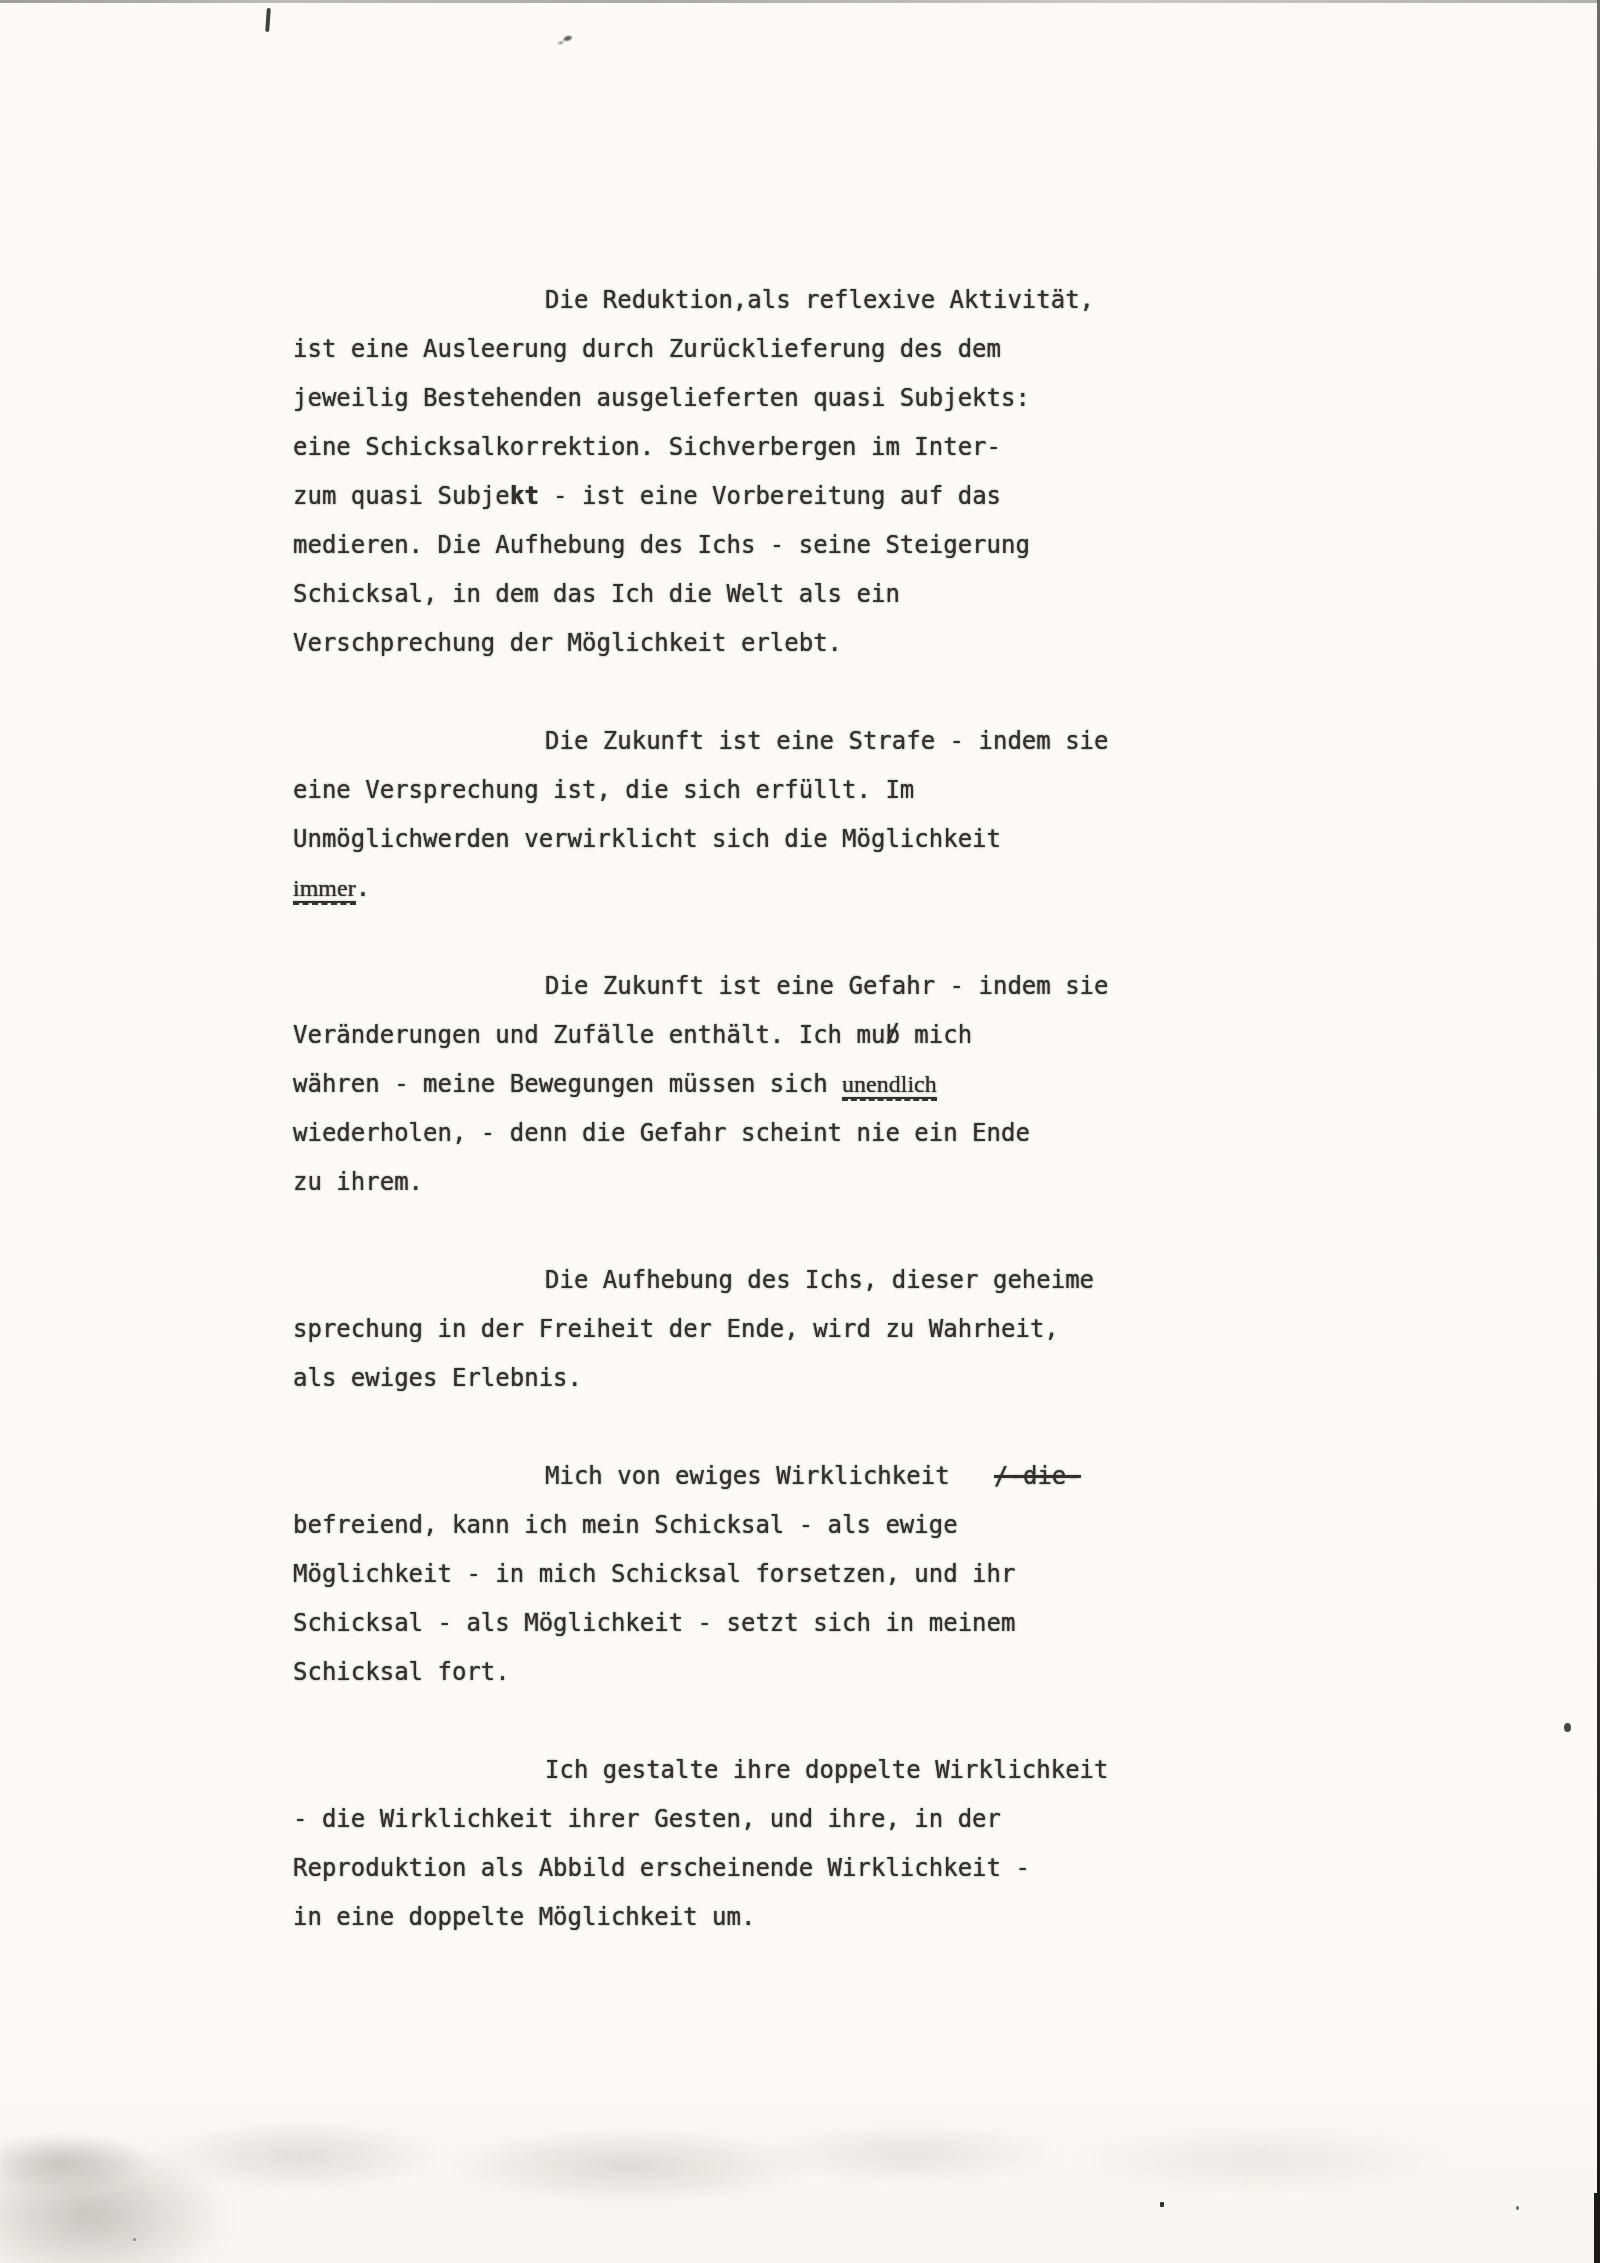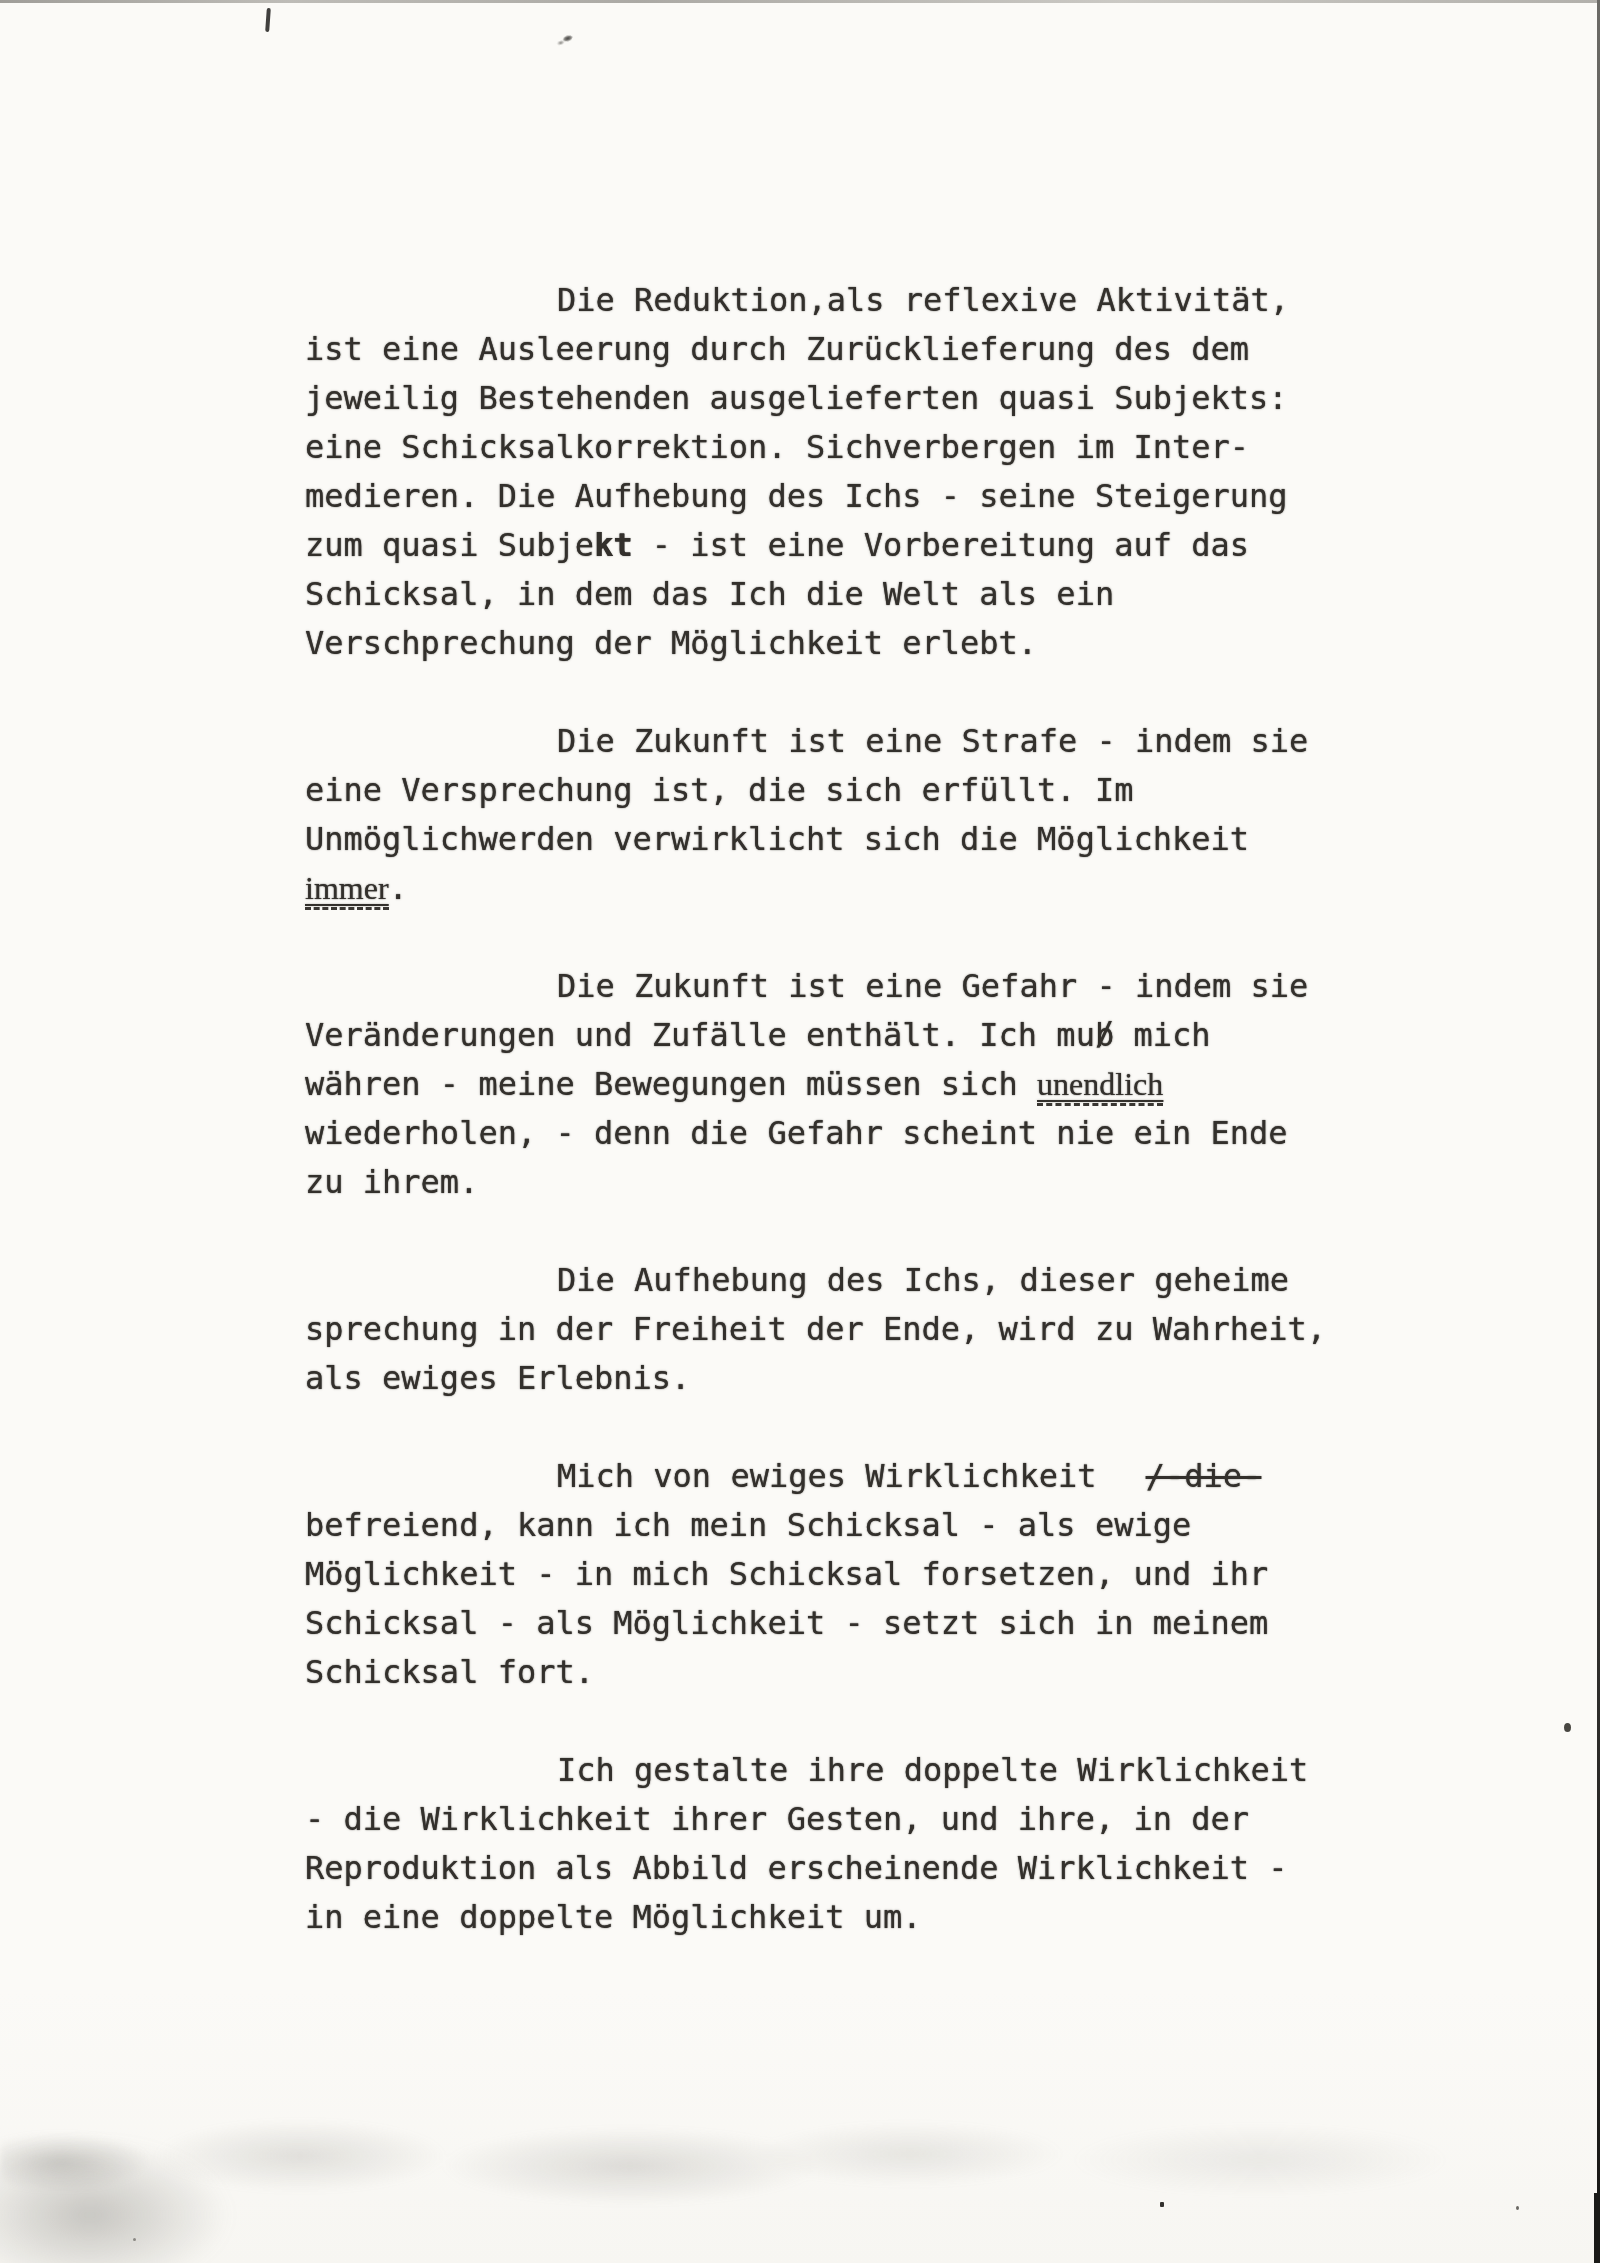--- a/index.html
+++ b/index.html
@@ -53,22 +53,22 @@
       radial-gradient(270px 52px at 1260px 46px, rgba(146,144,138,.14), transparent 70%);
     filter:blur(3px);
   }
   .corner-shade{
     position:absolute;left:-50px;top:2140px;width:280px;height:150px;
     background:radial-gradient(closest-side, rgba(118,116,110,.38), transparent);
     filter:blur(8px);
   }
   
   .typewriter{
-    position:absolute;left:305px;top:276px;width:1200px;
-    font-size:32px;line-height:49px;color:#33302c;
+    position:absolute;left:293px;top:276px;width:1200px;
+    font-size:24px;line-height:49px;color:#33302c;
     text-shadow:0 0 1px rgba(51,48,44,.85), 0 0 2.5px rgba(51,48,44,.30);
     filter:blur(.35px);
   }
   .para + .para{margin-top:49px;}
   .line{white-space:pre;height:49px;}
   .line.indent{padding-left:252px;}
   .u-dash{
     text-decoration:underline;text-decoration-thickness:2px;text-underline-offset:5px;
     border-bottom:3px dashed #3a3733;padding-bottom:1px;font-family:Liberation Serif, serif;
   }
@@ -92,22 +92,22 @@
   <div class="speck-1"></div>
   <div class="speck-2"></div>
   <div class="speck-3"></div>
 
   <div class="typewriter">
       <div class="para">
         <div class="line indent"><span>Die Reduktion,als reflexive Aktivität,</span></div>
         <div class="line"><span>ist eine Ausleerung durch Zurücklieferung des dem</span></div>
         <div class="line"><span>jeweilig Bestehenden ausgelieferten quasi Subjekts:</span></div>
         <div class="line"><span>eine Schicksalkorrektion. Sichverbergen im Inter-</span></div>
+        <div class="line"><span>zum quasi Subje</span><span class="overstrike">kt</span><span> - ist eine Vorbereitung auf das</span></div>
         <div class="line"><span>medieren. Die Aufhebung des Ichs - seine Steigerung</span></div>
-        <div class="line"><span>zum quasi Subje</span><span class="overstrike">kt</span><span> - ist eine Vorbereitung auf das</span></div>
         <div class="line"><span>Schicksal, in dem das Ich die Welt als ein</span></div>
         <div class="line"><span>Verschprechung der Möglichkeit erlebt.</span></div>
       </div>
       <div class="para">
         <div class="line indent"><span>Die Zukunft ist eine Strafe - indem sie</span></div>
         <div class="line"><span>eine Versprechung ist, die sich erfüllt. Im</span></div>
         <div class="line"><span>Unmöglichwerden verwirklicht sich die Möglichkeit</span></div>
         <div class="line"><span class="u-dash">immer</span><span>.</span></div>
       </div>
       <div class="para">

